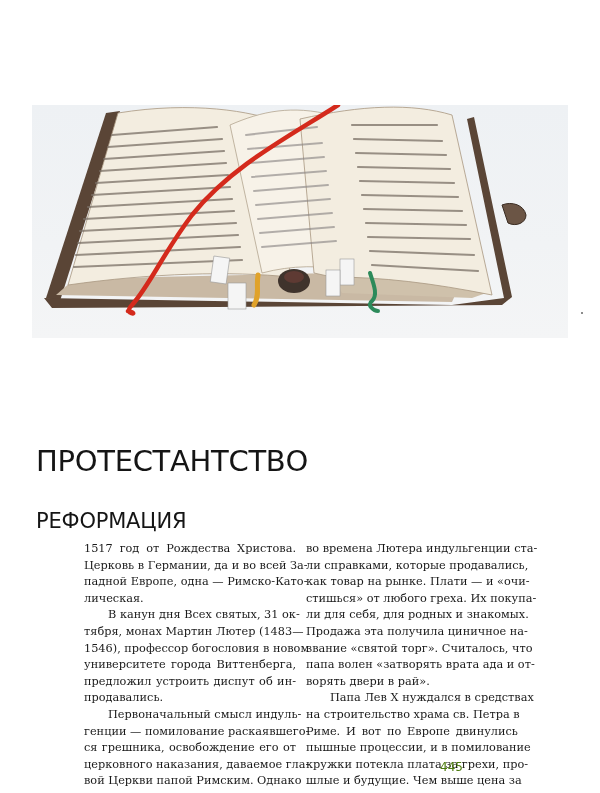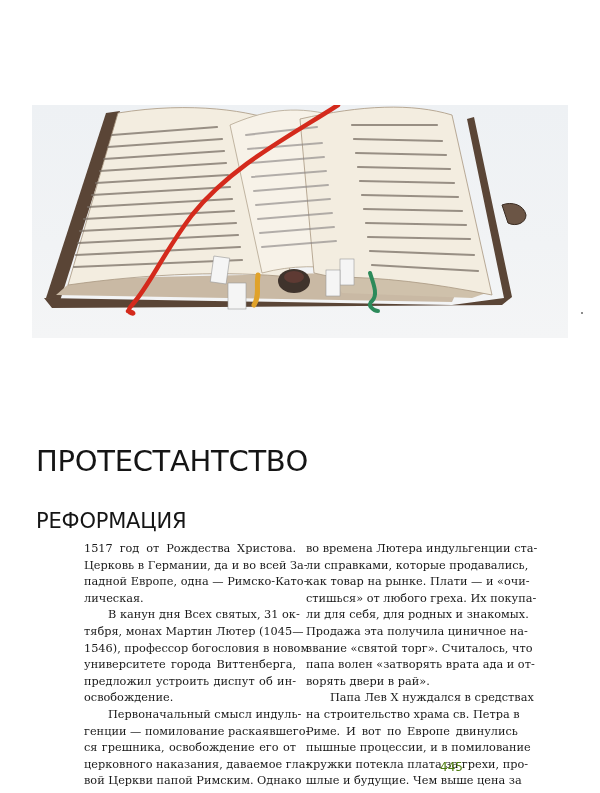--- a/index.html
+++ b/index.html
@@ -118,25 +118,25 @@
 
 <h1 class="chapter-title">ПРОТЕСТАНТСТВО</h1>
 <h2 class="section-title">РЕФОРМАЦИЯ</h2>
 
 <div class="col left">
   <span class="line">1517 год от Рождества Христова.</span>
   <span class="line">Церковь в Германии, да и во всей За-</span>
   <span class="line">падной Европе, одна — Римско-Като-</span>
   <span class="line last">лическая.</span>
   <span class="line" style="padding-left:24px">В канун дня Всех святых, 31 ок-</span>
-  <span class="line">тября, монах Мартин Лютер (1045—</span>
+  <span class="line">тября, монах Мартин Лютер (1483—</span>
   <span class="line">1546), профессор богословия в новом</span>
   <span class="line">университете города Виттенберга,</span>
   <span class="line">предложил устроить диспут об ин-</span>
-  <span class="line last">освобождение.</span>
+  <span class="line last">продавались.</span>
   <span class="line" style="padding-left:24px">Первоначальный смысл индуль-</span>
   <span class="line">генции — помилование раскаявшего-</span>
   <span class="line">ся грешника, освобождение его от</span>
   <span class="line">церковного наказания, даваемое гла-</span>
   <span class="line">вой Церкви папой Римским. Однако</span>
 </div>
 
 <div class="col right">
   <span class="line">во времена Лютера индульгенции ста-</span>
   <span class="line">ли справками, которые продавались,</span>

